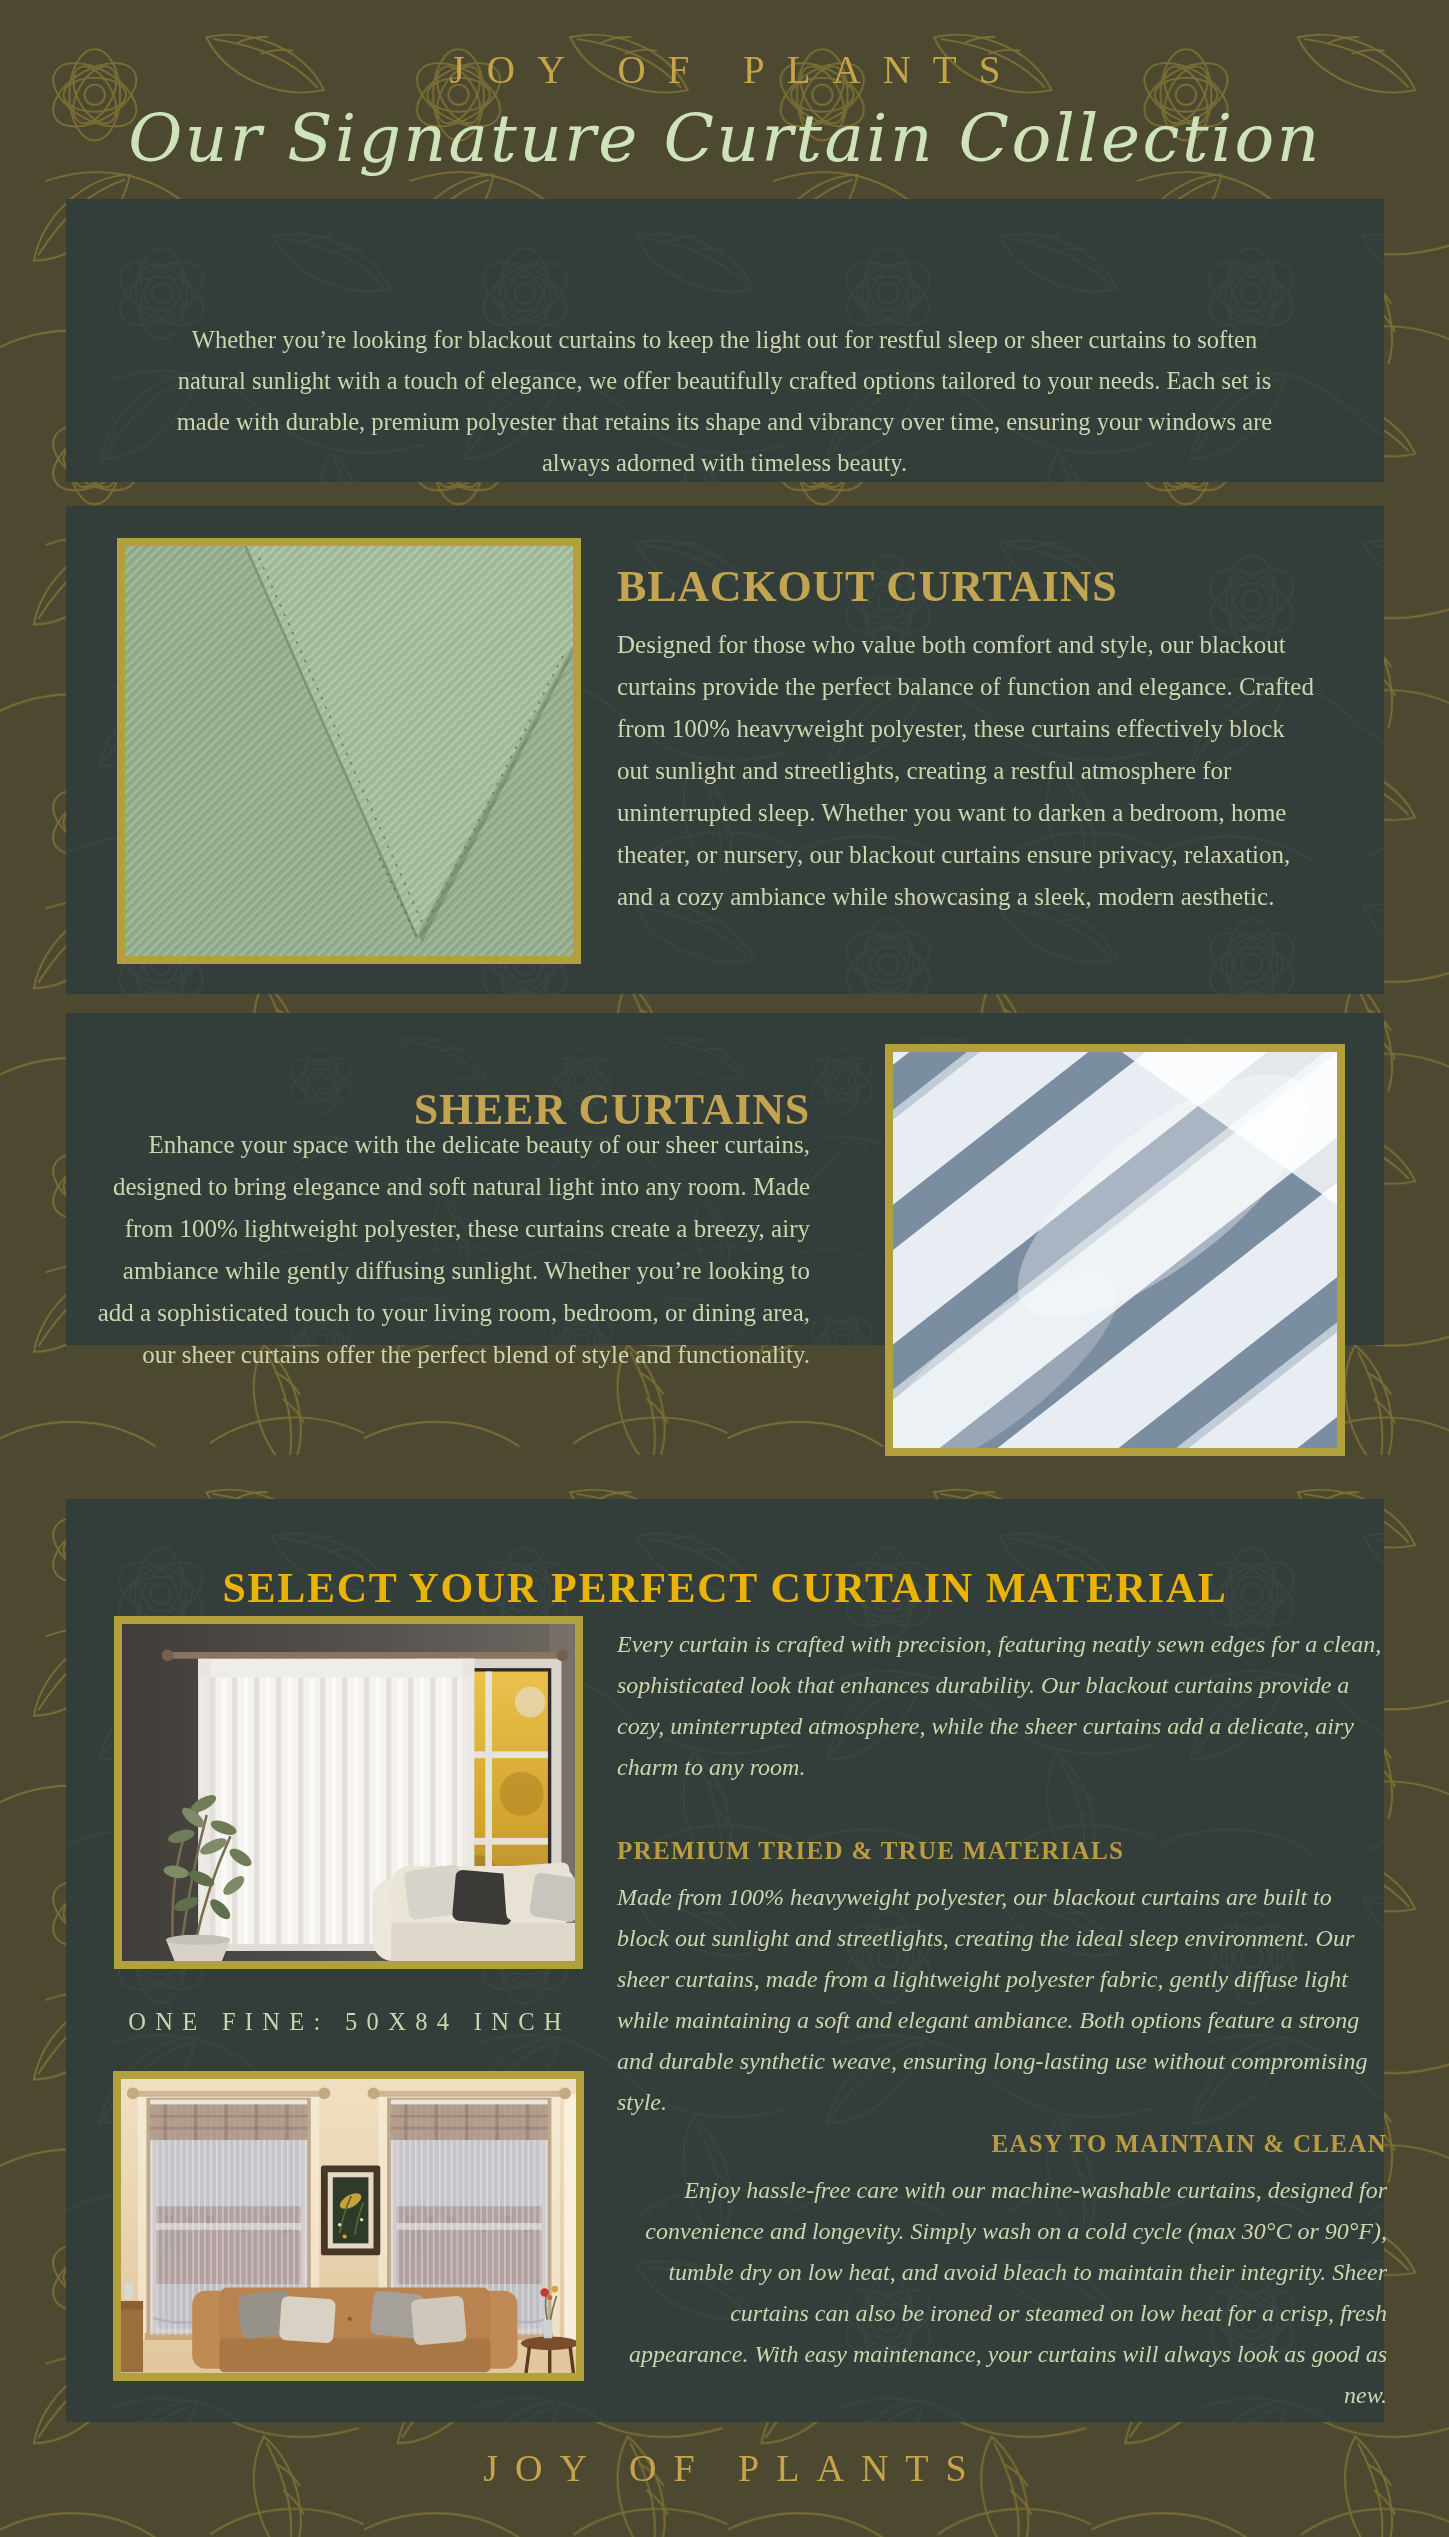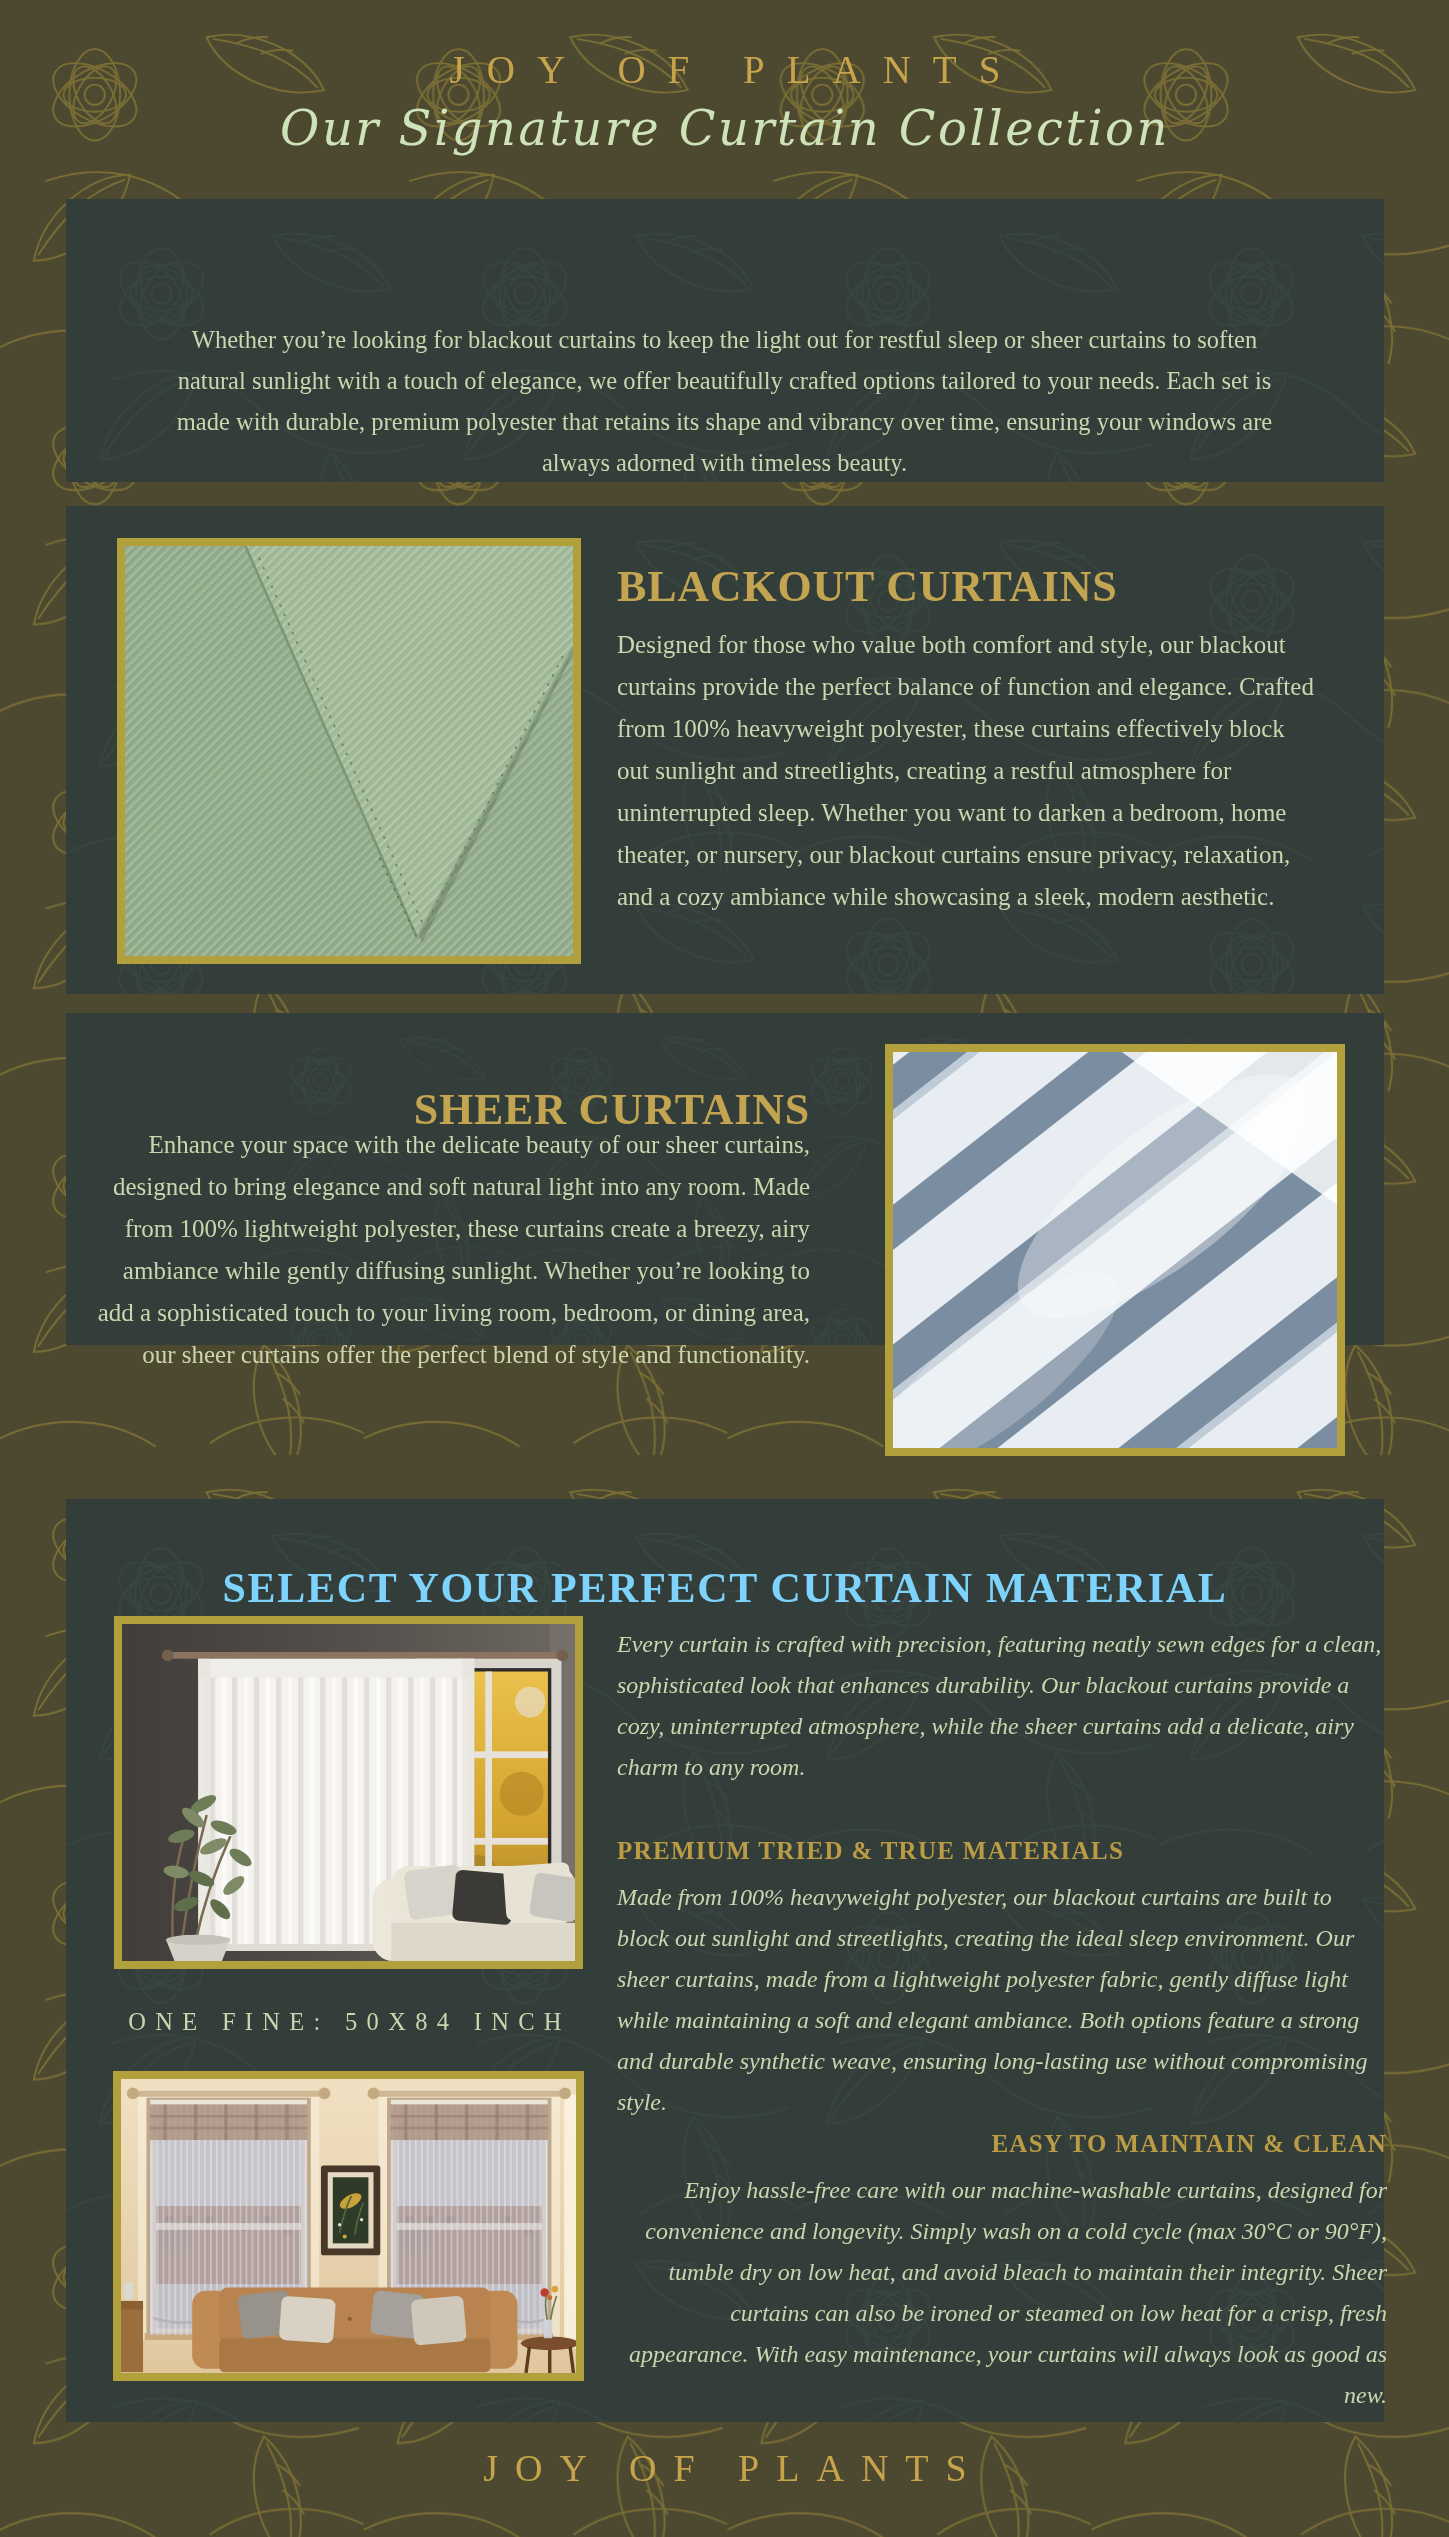--- a/index.html
+++ b/index.html
@@ -12,21 +12,21 @@
   .bg-svg { position:absolute; left:0; top:0; }
 
   
   .brand-top {
     position:absolute; top:47px; left:0; width:100%; text-align:center;
     color:#c7a44b; font-size:39px; letter-spacing:22px; text-indent:22px;
     font-weight:400;
   }
   .tagline {
     position:absolute; top:100px; left:0; width:100%; text-align:center;
-    color:#cfe3bb; font-size:48px; font-style:italic; letter-spacing:2.5px;
+    color:#cfe3bb; font-size:66px; font-style:italic; letter-spacing:2.5px;
     font-family:"DejaVu Serif", serif;
   }
 
   
   .panel { position:absolute; left:66px; width:1318px; background:#333e3a; }
   .panel-pat { position:absolute; left:0; top:0; width:100%; height:100%; opacity:.55; pointer-events:none; }
   .panel * { position:relative; }
 
   .panel-intro   { top:199px;  height:283px; }
   .panel-black   { top:506px;  height:488px; }
@@ -52,21 +52,21 @@
   .body-text { font-size:25px; line-height:42px; color:#ccd5ae; }
 
   .black-title { position:absolute; left:551px; top:18.6px; }
   .black-body  { position:absolute; left:551px; top:93px; width:702px; text-align:left; }
 
   .sheer-title { position:absolute; left:0; top:34px; width:744px; text-align:right; }
   .sheer-body  { position:absolute; left:17px; top:86px; width:727px; text-align:right; }
 
   .material-heading {
     position:absolute; top:30px; left:0; width:100%; text-align:center;
-    font-size:42px; font-weight:700; letter-spacing:1.7px; color:#7dd3fc;
+    font-size:42px; font-weight:700; letter-spacing:1.7px; color:#eab308;
   }
   .size-label {
     position:absolute; left:48px; top:509px; width:471px; text-align:center;
     font-size:24.5px; letter-spacing:9.3px; color:#ccd5ae;
   }
   .feature { position:absolute; left:551px; width:770px; }
   .feature-title { font-size:25px; font-weight:700; color:#bb9c45; letter-spacing:1.3px; }
   .feature-body  { margin-top:12px; font-size:24px; line-height:41px; color:#ccd5ae;font-style:italic; }
   .feat-1 { top:113px; }
   .feat-2 { top:338px; }

